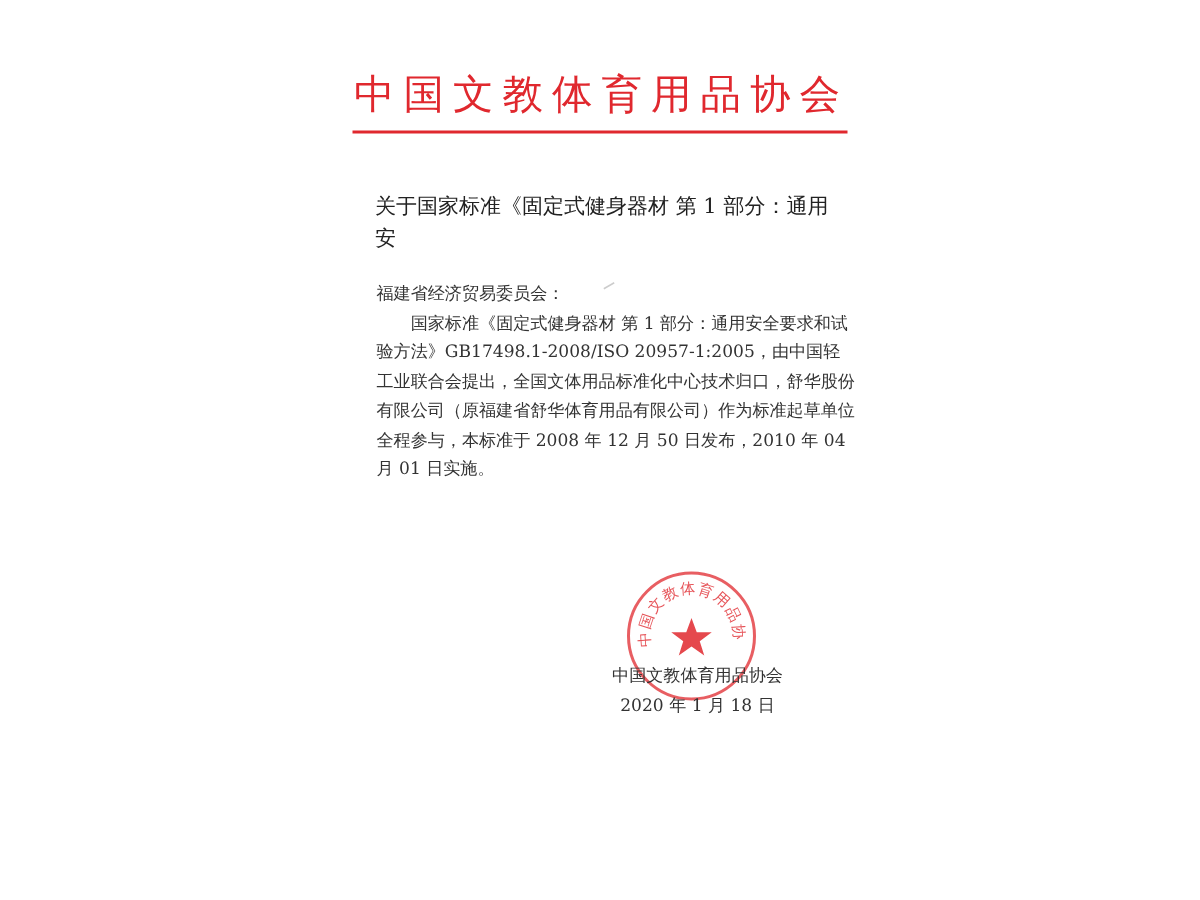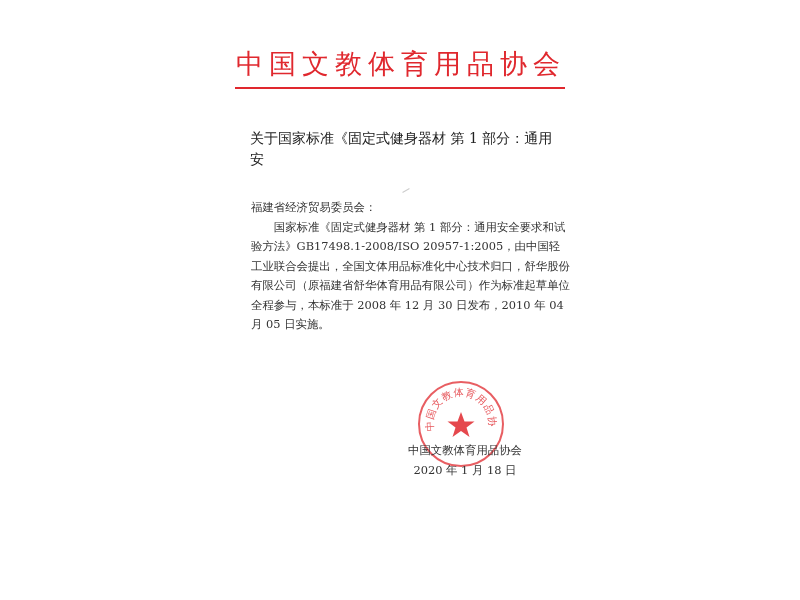--- a/index.html
+++ b/index.html
@@ -14,21 +14,21 @@
     font-size: 27px; letter-spacing: 6px; line-height: 34px; white-space: nowrap;
   }
   .redline {
     position: absolute; left: 235px; top: 87px; width: 330px; height: 2px; background: #e0282e;
   }
   .title {
     position: absolute; left: 250px; top: 116px; width: 310px;
     text-align: left; font-size: 14px; line-height: 21px; font-weight: normal; color: #222; margin-top: 12px;
   }
   .body {
-    position: absolute; left: 251px; top: 186px; width: 320px; font-size: 11.4px; line-height: 19.5px; color: #333; margin-top: 12px;
+    position: absolute; left: 251px; top: 186px; width: 320px; font-size: 11.4px; line-height: 19.5px; color: #333;
   }
   .body p { margin: 0; }
   .indent { text-indent: 2em; }
   .sign {
     position: absolute; left: 380px; top: 441px; width: 170px; text-align: center;
     font-size: 11.4px; line-height: 19.5px; color: #333;
   }
   .stamp {
     position: absolute; left: 418px; top: 381px; width: 82px; height: 82px;
     border: 2.5px solid rgba(224,40,46,0.75); border-radius: 50%;
@@ -43,21 +43,21 @@
   <div class="letterhead">中国文教体育用品协会</div>
   <div class="redline"></div>
 </div>
 
 <div class="title">
   <div>关于国家标准《固定式健身器材 第 1 部分：通用安</div>
 </div>
 
 <div class="body">
   <p>福建省经济贸易委员会：</p>
-  <p class="indent">国家标准《固定式健身器材 第 1 部分：通用安全要求和试验方法》GB17498.1-2008/ISO 20957-1:2005，由中国轻工业联合会提出，全国文体用品标准化中心技术归口，舒华股份有限公司（原福建省舒华体育用品有限公司）作为标准起草单位全程参与，本标准于 2008 年 12 月 30 日发布，2010 年 04 月 05 日实施。</p>
+  <p class="indent">国家标准《固定式健身器材 第 1 部分：通用安全要求和试验方法》GB17498.1-2008/ISO 20957-1:2005，由中国轻工业联合会提出，全国文体用品标准化中心技术归口，舒华股份有限公司（原福建省舒华体育用品有限公司）作为标准起草单位全程参与，本标准于 2008 年 12 月 50 日发布，2010 年 04 月 01 日实施。</p>
 </div>
 
 <div class="stamp">
   <svg width="82" height="82" viewBox="0 0 82 82">
     <defs>
       <path id="arc" d="M 14 48 A 28 28 0 1 1 68 48"></path>
     </defs>
     <text font-size="10" fill="rgba(224,40,46,0.8)" font-family="DejaVu Sans, sans-serif" letter-spacing="1">
       <textPath href="#arc">中国文教体育用品协会</textPath>
     </text>

